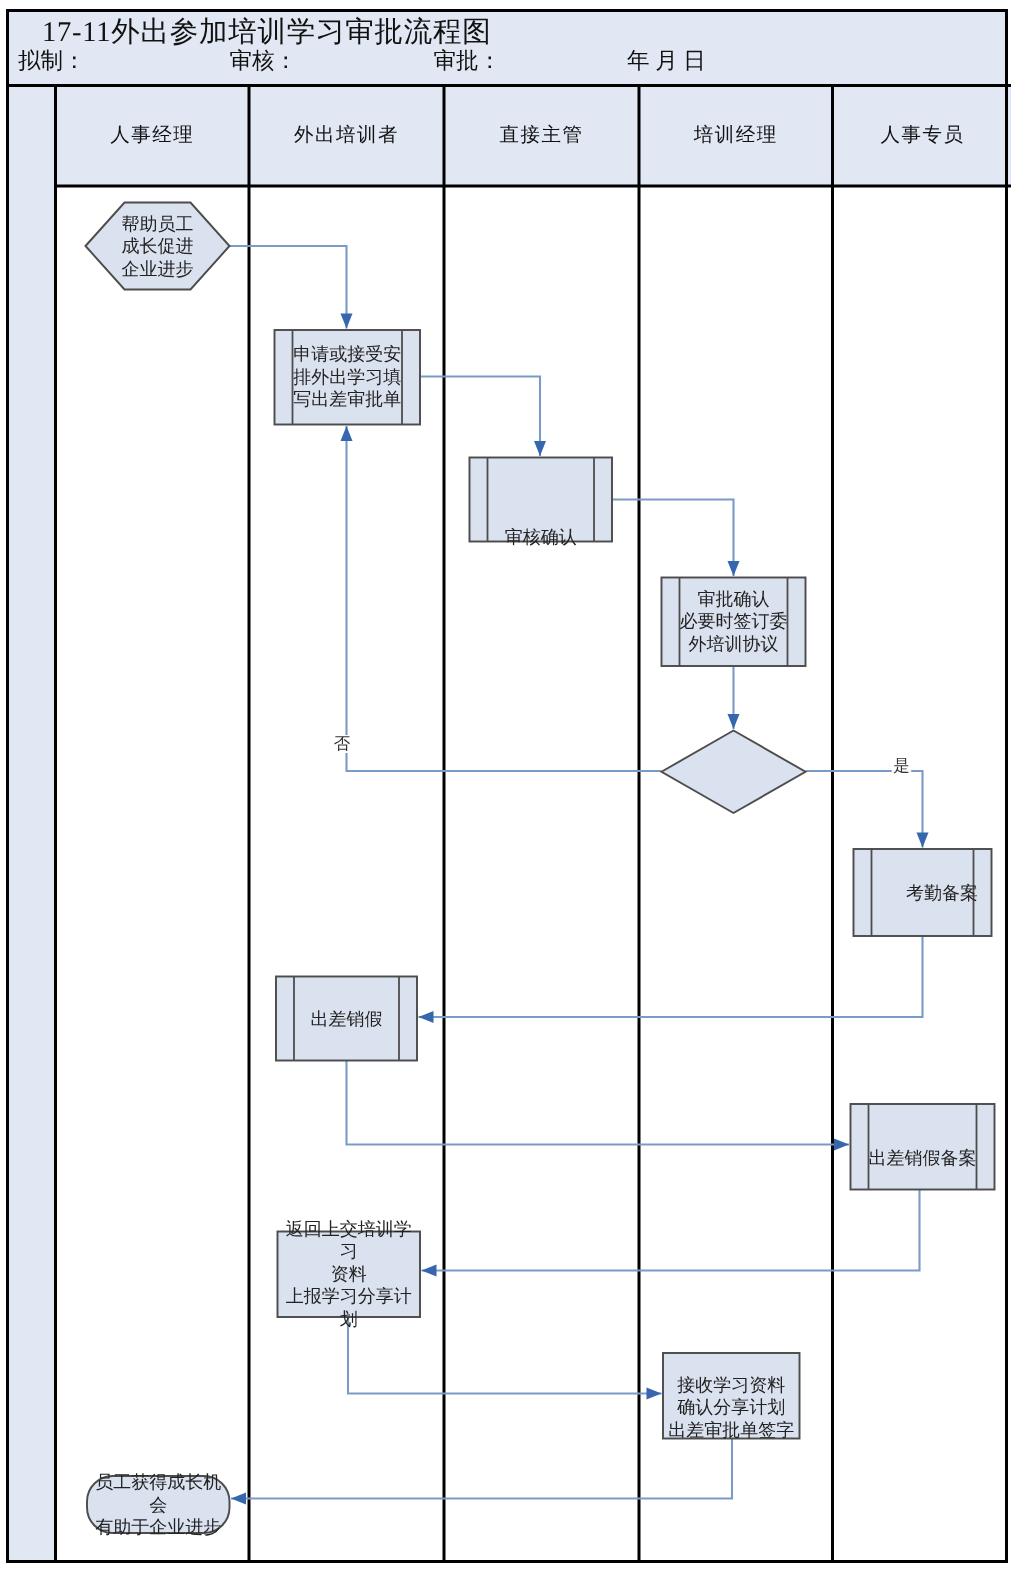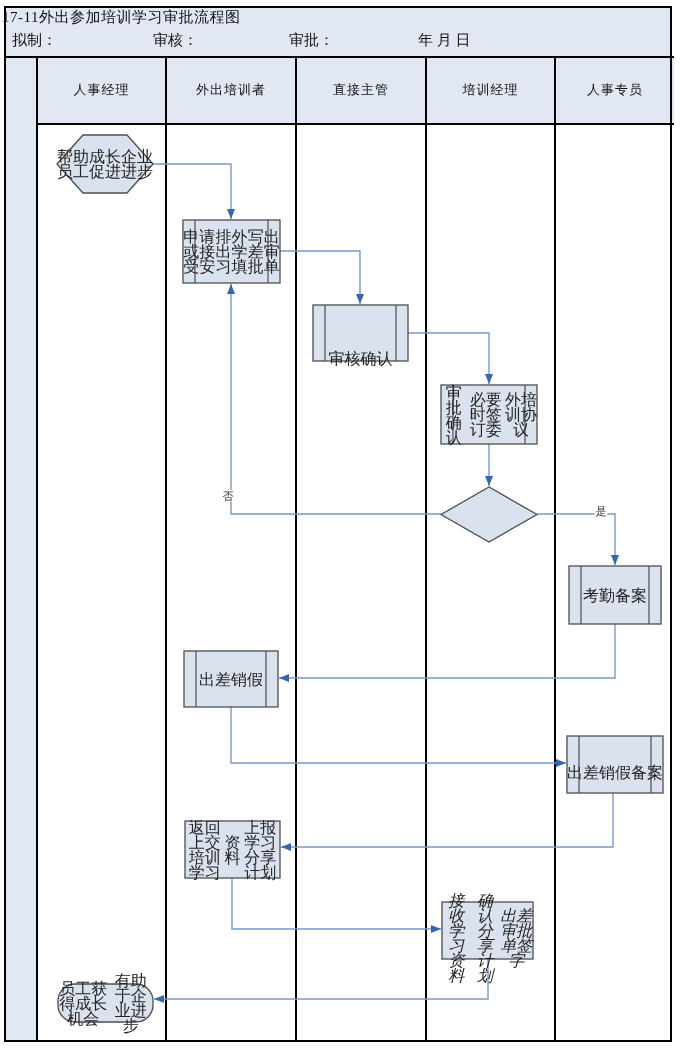--- a/index.html
+++ b/index.html
@@ -6,28 +6,28 @@
   #screen{position:relative;width:682px;height:1048px;background:#fff;overflow:hidden;
           font-family:"Liberation Serif","DejaVu Serif",serif;color:#111;}
   .frame{position:absolute;left:4px;top:6px;width:668px;height:1036px;border:2px solid #000;
          box-sizing:border-box;z-index:1;}
   .band{position:absolute;background:#e1e7f3;z-index:0;}
   .band-top{left:6px;top:8px;width:666px;height:48px;}
   .band-header{left:38px;top:56px;width:636px;height:68px;}
   .band-strip{left:6px;top:56px;width:31px;height:986px;}
   .hline{position:absolute;height:2px;background:#000;z-index:2;}
   .vline{position:absolute;width:2px;background:#000;z-index:2;}
-  #title{position:absolute;left:2px;top:8px;font-size:15px;letter-spacing:0.5px;z-index:3;}
+  #title{position:absolute;left:28px;top:8px;font-size:19px;letter-spacing:0.5px;z-index:3;}
   .info-label{position:absolute;top:31px;font-size:15px;z-index:3;}
   .lane-header{position:absolute;top:56px;height:68px;display:flex;align-items:center;
                justify-content:center;font-size:13px;letter-spacing:1px;z-index:3;}
   #flow-svg{position:absolute;left:0;top:0;z-index:4;pointer-events:none;}
   #labels{position:absolute;left:0;top:0;width:100%;height:100%;z-index:5;pointer-events:none;}
-  .node-text{position:absolute;display:flex;flex-direction:row;align-items:center;
-             justify-content:center;text-align:center;font-size:16px;line-height:15px;color:#222;}
+  .node-text{position:absolute;display:flex;flex-direction:column;align-items:center;
+             justify-content:center;text-align:center;font-size:12px;line-height:15px;color:#222;}
   .edge-label{position:absolute;transform:translate(-50%,-50%);font-size:11px;color:#333;
               background:rgba(255,255,255,0.92);padding:0 1px;line-height:12px;}
 </style>
 </head>
 <body>
 
 <div id="screen">
 
   <div class="band band-top"></div>
   <div class="band band-header"></div>
@@ -116,35 +116,35 @@
         <div>写出差审批单</div>
       </div>
       <div class="node-text" style="left: 313px; top: 305px; width: 95px; height: 56px; margin-top: 25px;">
         <div>审核确认</div>
       </div>
       <div class="node-text" style="left: 441px; top: 385px; width: 96px; height: 59px;">
         <div>审批确认</div>
         <div>必要时签订委</div>
         <div>外培训协议</div>
       </div>
-      <div class="node-text" style="left: 569px; top: 566px; width: 92px; height: 58px;">
+      <div class="node-text" style="left: 582px; top: 566px; width: 92px; height: 58px;">
         <div>考勤备案</div>
       </div>
       <div class="node-text" style="left: 184px; top: 651px; width: 94px; height: 56px;">
         <div>出差销假</div>
       </div>
       <div class="node-text" style="left: 567px; top: 736px; width: 96px; height: 72px;">
         <div>出差销假备案</div>
       </div>
-      <div class="node-text" style="left: 185px; top: 821px; width: 95px; height: 57px; justify-content: space-between;">
+      <div class="node-text" style="left: 185px; top: 821px; width: 95px; height: 57px;">
         <div>返回上交培训学习</div>
         <div>资料</div>
         <div>上报学习分享计划</div>
       </div>
-      <div class="node-text" style="left: 442px; top: 902px; width: 91px; height: 72px; font-style: italic;">
+      <div class="node-text" style="left: 442px; top: 902px; width: 91px; height: 72px;">
         <div>接收学习资料</div>
         <div>确认分享计划</div>
         <div>出差审批单签字</div>
       </div>
       <div class="node-text" style="left: 58px; top: 984px; width: 95px; height: 38px;">
         <div>员工获得成长机会</div>
         <div>有助于企业进步</div>
       </div>
     </div>
 </div>

